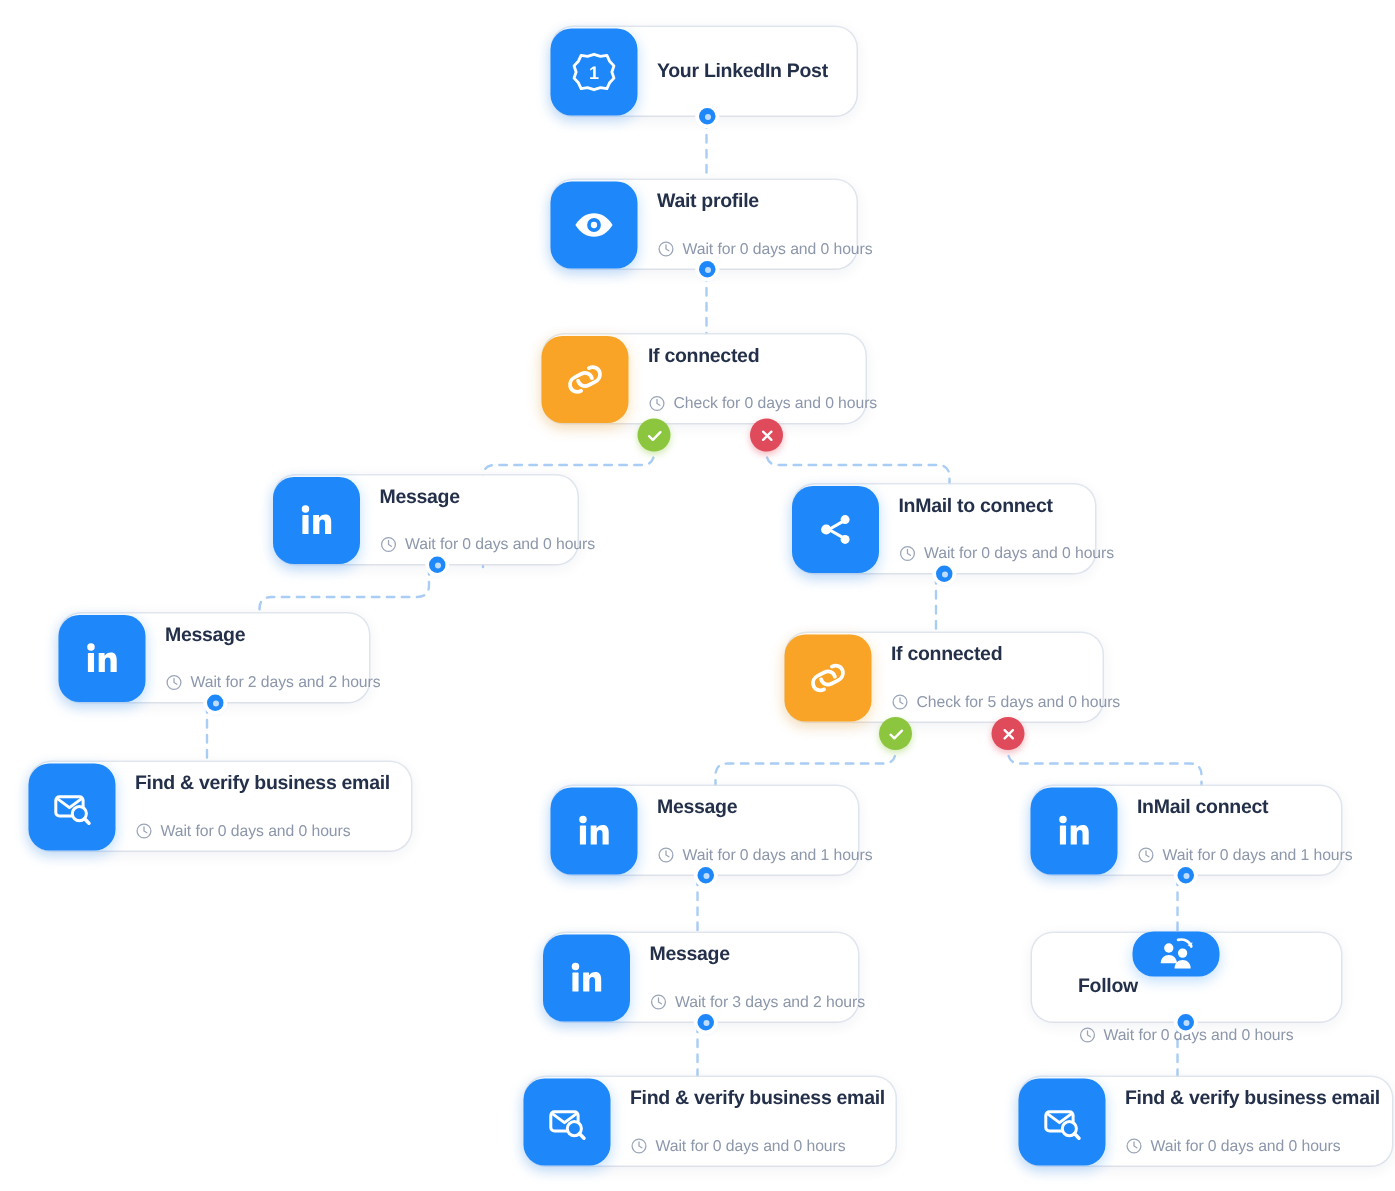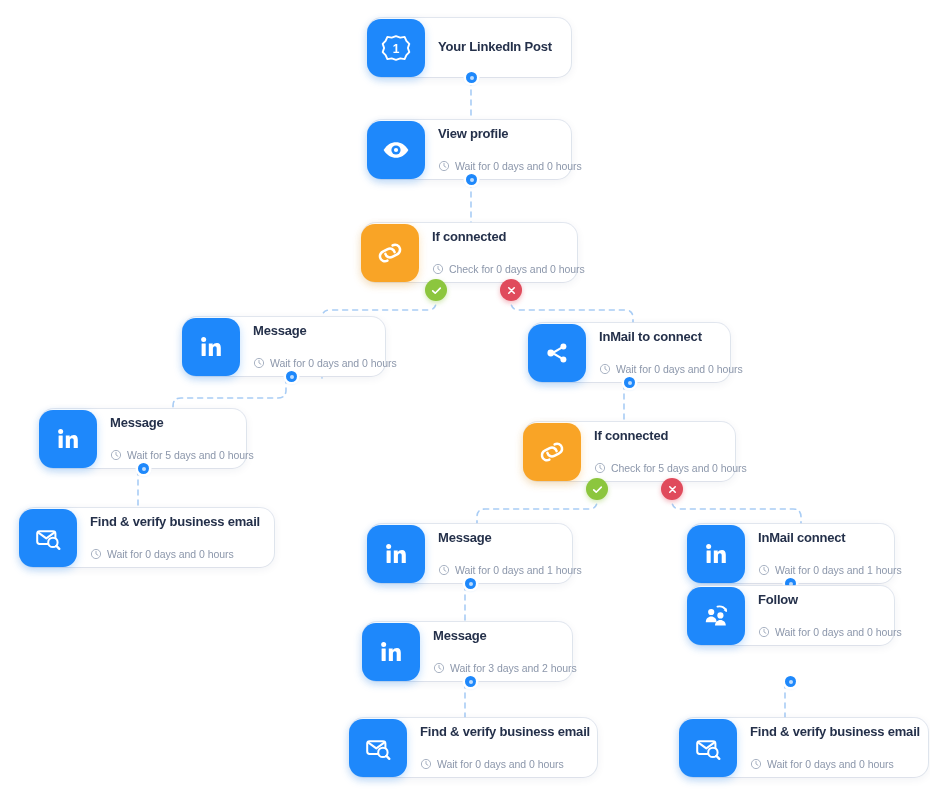--- a/index.html
+++ b/index.html
@@ -169,21 +169,21 @@
 
   <div class="node" style="left:368px; top:120px; width:203px; height:59px;">
     <div class="node-icon">
       <svg width="30" height="30" viewBox="0 0 30 30">
         <path d="M2.6 15 C6 9.6 10.3 7.2 15 7.2 C19.7 7.2 24 9.6 27.4 15 C24 20.4 19.7 22.8 15 22.8 C10.3 22.8 6 20.4 2.6 15 Z" fill="#ffffff"></path>
         <circle cx="15" cy="15" r="4.6" fill="#1e88fb"></circle>
         <circle cx="15" cy="15" r="2.1" fill="#ffffff"></circle>
       </svg>
     </div>
     <div class="node-body">
-      <div class="node-title">View profile</div>
+      <div class="node-title">Wait profile</div>
       <div class="node-sub">
         <svg class="clock" width="12" height="12" viewBox="0 0 24 24">
           <circle cx="12" cy="12" r="9.2" fill="none" stroke="#9aa5b8" stroke-width="1.7"></circle>
           <path d="M12 6.6 L12 12 L15.8 14.4" fill="none" stroke="#9aa5b8" stroke-width="1.7" stroke-linecap="round"></path>
         </svg>
         <span>Wait for 0 days and 0 hours</span>
       </div>
     </div>
   </div>
   <div class="port" style="left:466px; top:174px;"></div>
@@ -268,21 +268,21 @@
         <path d="M12.8 24 L12.8 11.4 L16.7 11.4 L16.7 13.2 C17.6 11.8 19.1 11.0 21.0 11.0 C23.6 11.0 24.8 12.8 24.8 15.8 L24.8 24 L20.7 24 L20.7 16.6 C20.7 15.0 20.1 14.3 18.9 14.3 C17.6 14.3 16.9 15.2 16.9 16.8 L16.9 24 Z" fill="#ffffff"></path>
       </svg>
     </div>
     <div class="node-body">
       <div class="node-title">Message</div>
       <div class="node-sub">
         <svg class="clock" width="12" height="12" viewBox="0 0 24 24">
           <circle cx="12" cy="12" r="9.2" fill="none" stroke="#9aa5b8" stroke-width="1.7"></circle>
           <path d="M12 6.6 L12 12 L15.8 14.4" fill="none" stroke="#9aa5b8" stroke-width="1.7" stroke-linecap="round"></path>
         </svg>
-        <span>Wait for 5 days and 0 hours</span>
+        <span>Wait for 2 days and 2 hours</span>
       </div>
     </div>
   </div>
   <div class="port" style="left:138px; top:463px;"></div>
 
   <div class="node" style="left:524px; top:422px; width:211px; height:59px;">
     <div class="node-icon orange">
       <svg width="30" height="30" viewBox="0 0 30 30">
         <path d="M17.6 7.4 C20.6 5.8 24.2 7.3 24.9 10.6 C25.4 13.1 24.0 15.5 21.7 16.6 L17.3 18.8 C14.5 20.2 11.2 18.9 10.4 15.9" fill="none" stroke="#ffffff" stroke-width="2.5" stroke-linecap="round"></path>
         <path d="M12.4 22.6 C9.4 24.2 5.8 22.7 5.1 19.4 C4.6 16.9 6.0 14.5 8.3 13.4 L12.7 11.2 C15.5 9.8 18.8 11.1 19.6 14.1" fill="none" stroke="#ffffff" stroke-width="2.5" stroke-linecap="round"></path>
@@ -387,21 +387,21 @@
         <svg class="clock" width="12" height="12" viewBox="0 0 24 24">
           <circle cx="12" cy="12" r="9.2" fill="none" stroke="#9aa5b8" stroke-width="1.7"></circle>
           <path d="M12 6.6 L12 12 L15.8 14.4" fill="none" stroke="#9aa5b8" stroke-width="1.7" stroke-linecap="round"></path>
         </svg>
         <span>Wait for 3 days and 2 hours</span>
       </div>
     </div>
   </div>
   <div class="port" style="left:465px; top:676px;"></div>
 
-  <div class="node" style="left:688px; top:586px; width:206px; height:59px;">
+  <div class="node" style="left:688px; top:622px; width:206px; height:59px;flex-direction:column;">
     <div class="node-icon">
       <svg width="30" height="30" viewBox="0 0 30 30">
         <circle cx="10.2" cy="11.0" r="3.1" fill="#ffffff"></circle>
         <path d="M4.8 21.2 C4.8 17.8 7.2 15.6 10.2 15.6 C13.2 15.6 15.6 17.8 15.6 21.2 Z" fill="#ffffff"></path>
         <circle cx="19.4" cy="14.4" r="3.1" fill="#ffffff"></circle>
         <path d="M14.0 24.6 C14.0 21.2 16.4 19.0 19.4 19.0 C22.4 19.0 24.8 21.2 24.8 24.6 Z" fill="#ffffff"></path>
         <path d="M16.4 5.6 C20.4 4.6 24.2 6.6 25.2 10.0" fill="none" stroke="#ffffff" stroke-width="1.8" stroke-linecap="round"></path>
         <path d="M22.6 9.2 L25.5 10.4 L25.9 7.2" fill="#ffffff"></path>
       </svg>
     </div>

